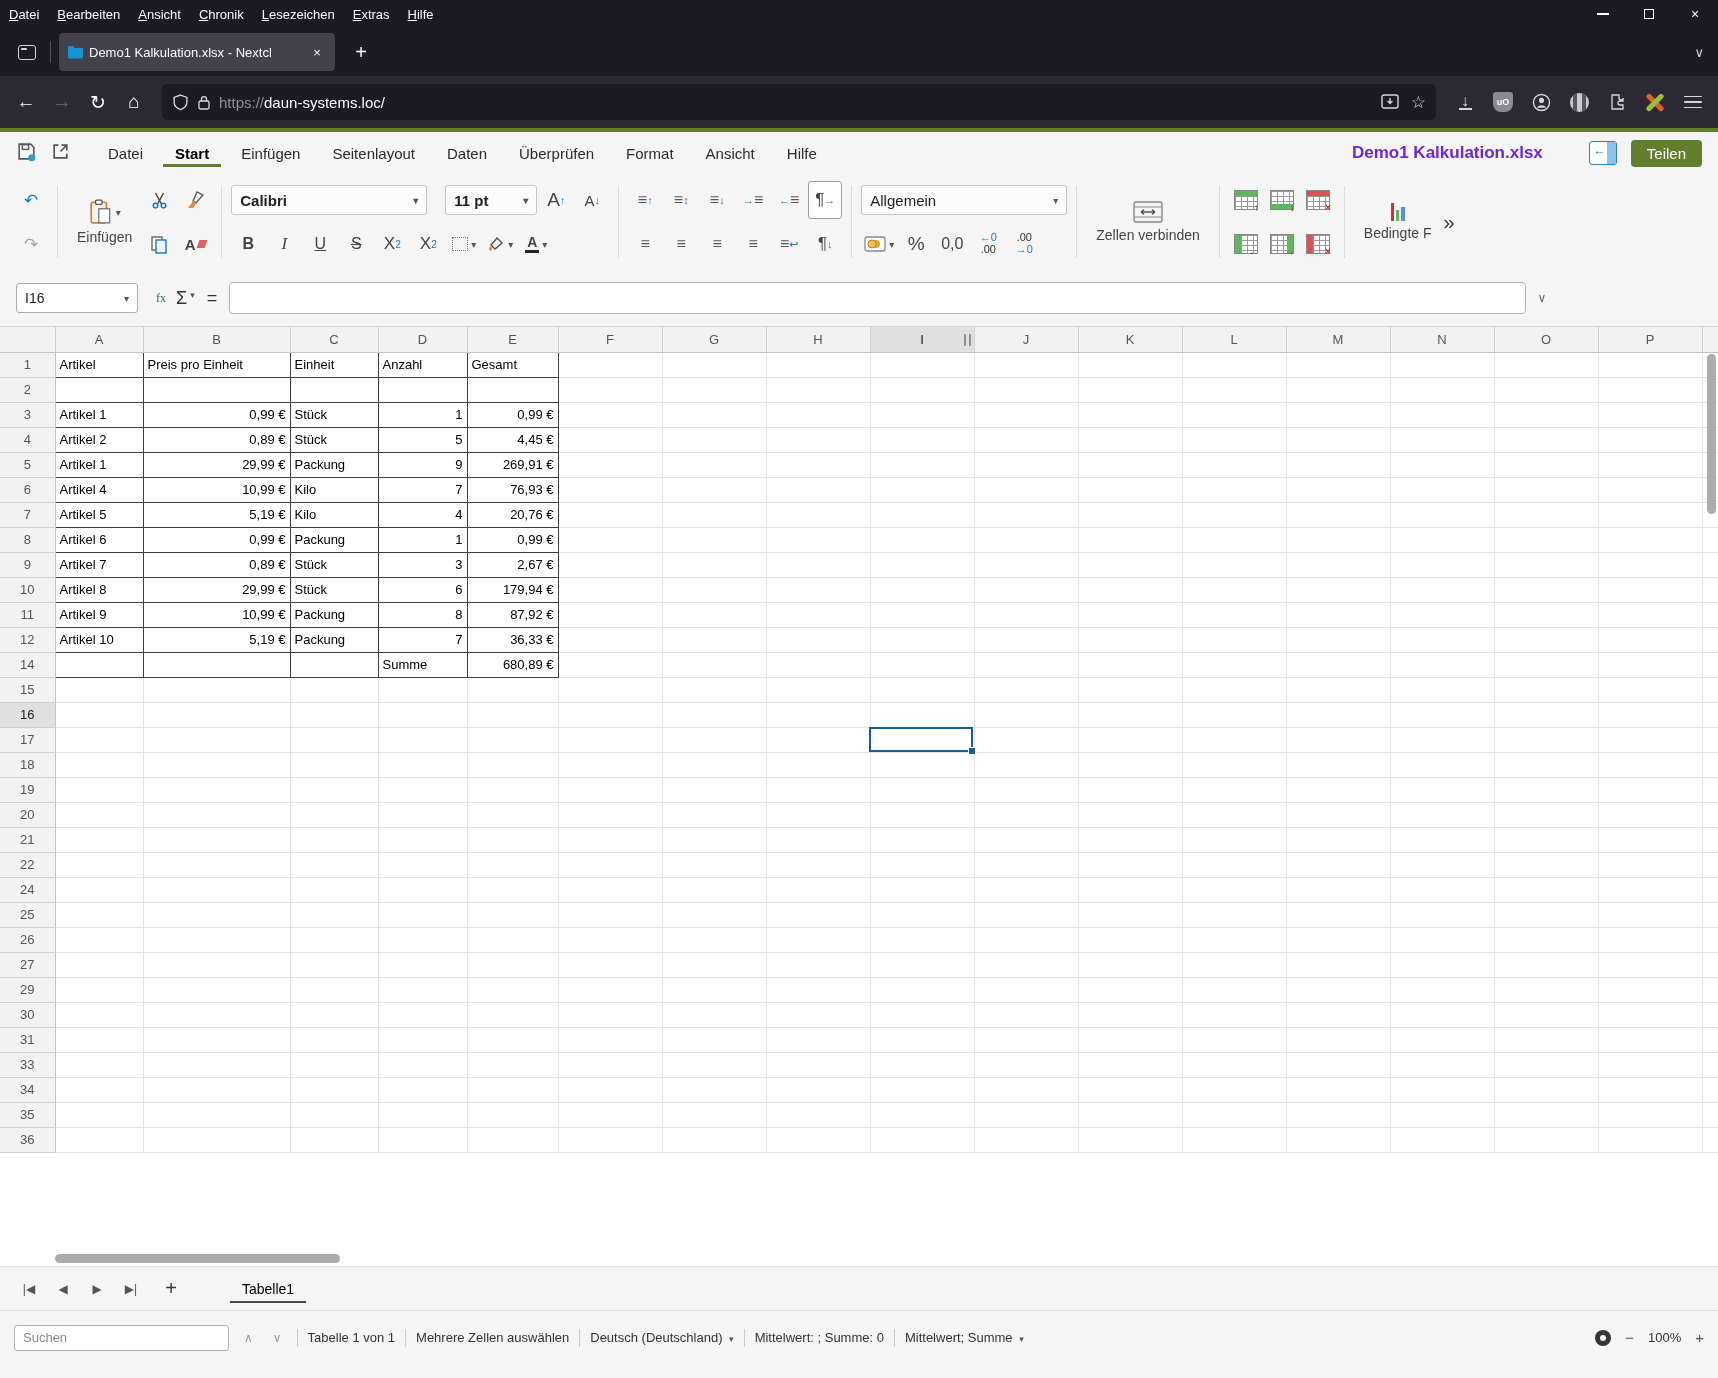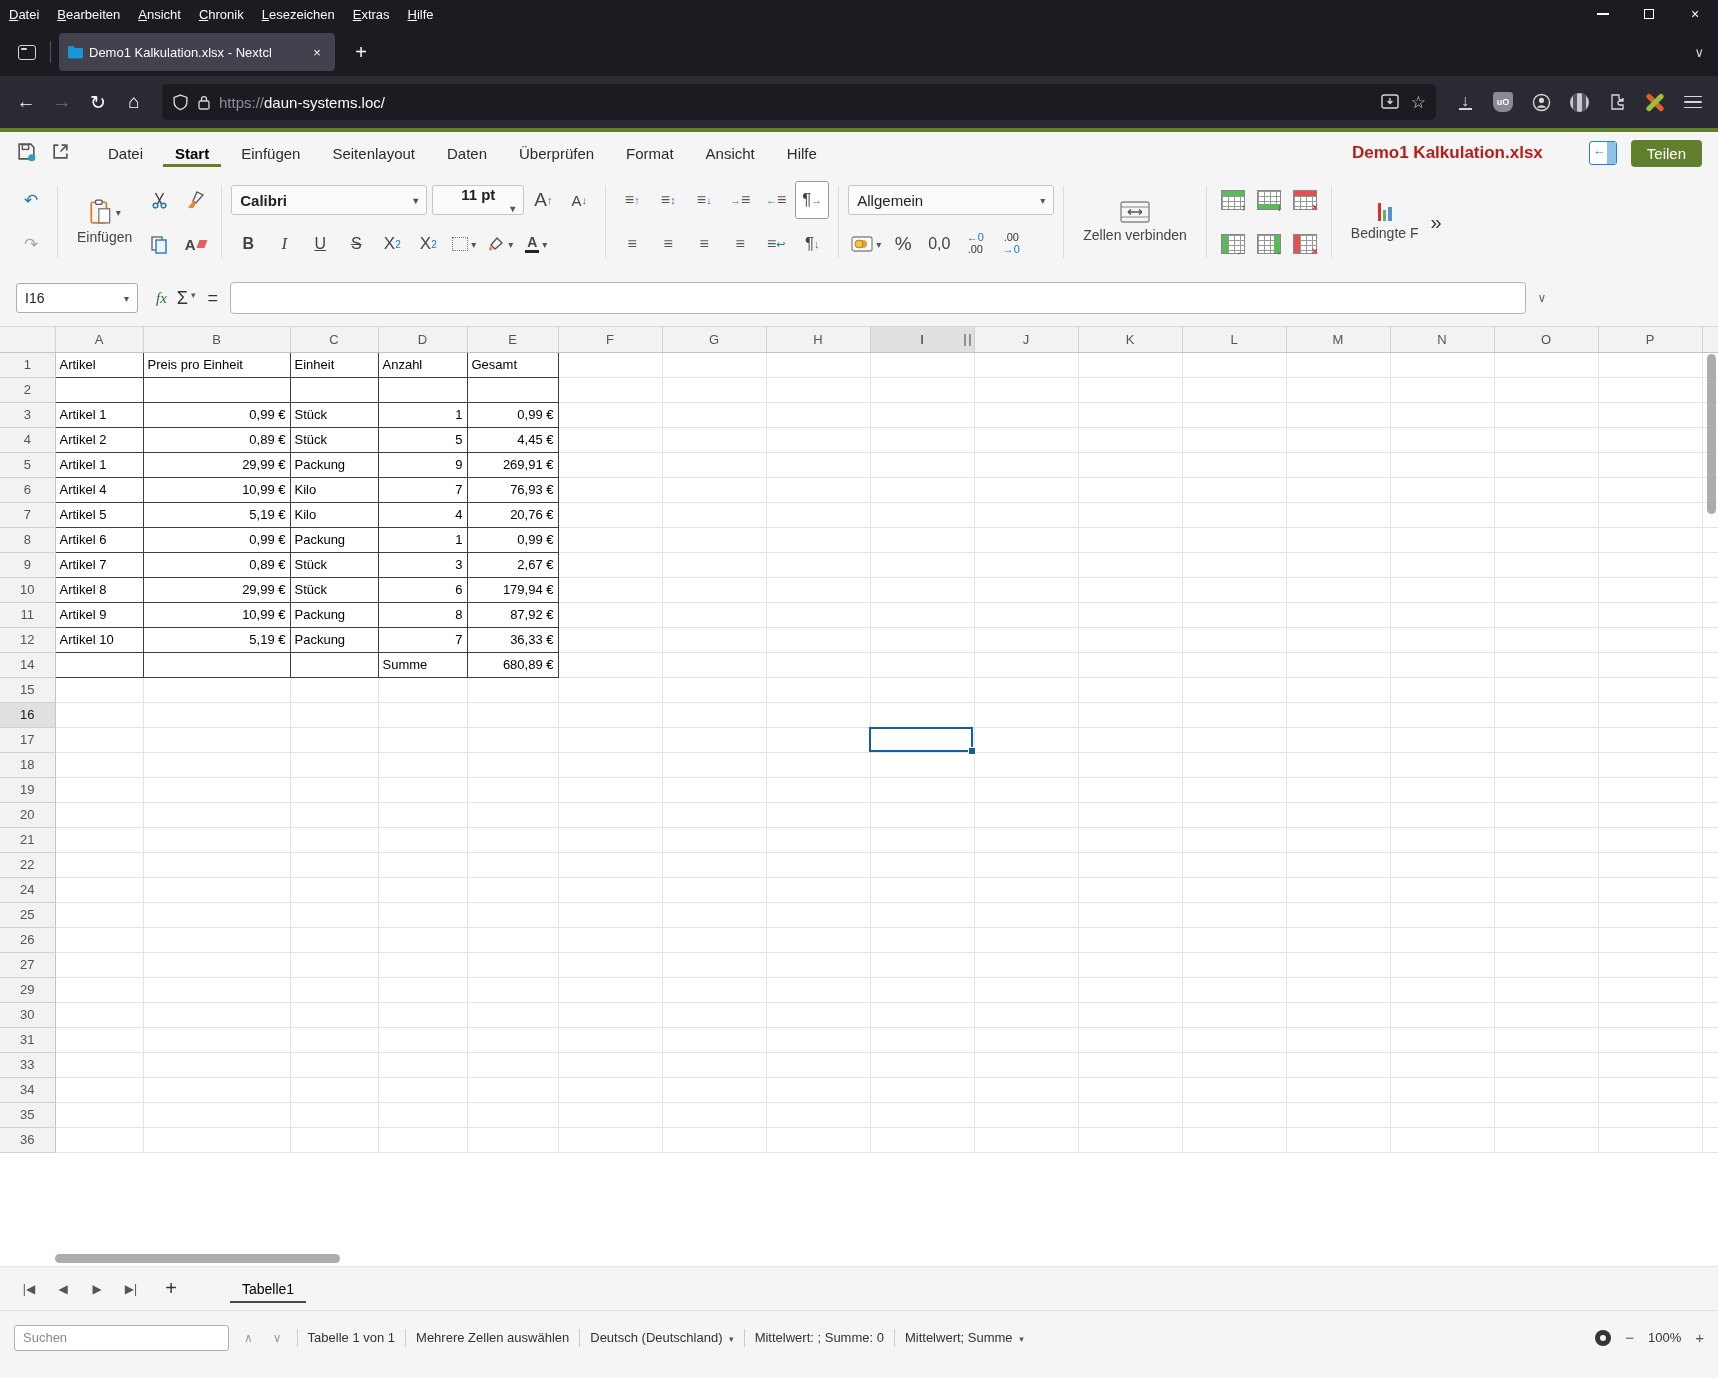--- a/index.html
+++ b/index.html
@@ -54,21 +54,21 @@
   .hamb i { height:1.8px; background:#d7d7db; border-radius:1px; }
 
   .accent-line { height:4px; background:#627f2e; flex:0 0 auto; }
 
   
   .lo-menubar { height:42px; display:flex; align-items:center; background:#f5f5f5; padding:0 16px; flex:0 0 auto; }
   .lo-doc-icons { display:flex; align-items:center; gap:14px; margin-right:26px; }
   .lo-menu { display:flex; align-items:center; gap:8px; }
   .lo-menu .lmi { font-size:15px; color:#2b2b2b; padding:5px 12px; }
   .lo-menu .lmi.active { font-weight:bold; color:#000; border-bottom:3px solid #627f2e; padding-bottom:2px; }
-  .doc-title { margin-left:auto; font-size:17px; font-weight:bold; color:#b91c1c; margin-right:46px; white-space:nowrap; }
+  .doc-title { margin-left:auto; font-size:17px; font-weight:bold; color:#6d28d9; margin-right:46px; white-space:nowrap; }
   .sidebar-toggle { width:28px; height:24px; border:1.6px solid #2b7bd0; border-radius:3px; position:relative; background:#fff; margin-right:14px; }
   .sidebar-toggle .fillpart { position:absolute; right:0; top:0; bottom:0; width:9px; background:#8fc1e9; }
   .sidebar-toggle .larr { position:absolute; left:3px; top:1px; color:#2b7bd0; font-size:13px; }
   .share-btn { background:#627f2e; color:#fff; font-size:15px; border-radius:4px; padding:5px 16px; }
 
   
   .lo-toolbar { height:96px; background:#f5f5f5; display:flex; align-items:stretch; padding:4px 10px 4px 14px; flex:0 0 auto; overflow:hidden; }
   .tsep { width:1px; background:#dcdcdc; margin:8px 9px; flex:0 0 auto; }
   .tcol { display:flex; flex-direction:column; justify-content:space-around; }
   .trow { display:flex; align-items:center; gap:2px; height:44px; }
@@ -106,21 +106,21 @@
   .tblico .ov { position:absolute; right:-2px; bottom:-4px; font-size:10px; font-weight:bold; }
   .ov.red { color:#d63030; } .ov.dark { color:#444; }
   .cond-ico { width:14px; height:18px; display:flex; gap:2px; align-items:flex-end; }
   .cond-ico i { width:4px; background:#d63030; } .cond-ico i:nth-child(2){ background:#5cb85c; height:60%!important; }
   .overflow-btn { align-self:center; font-size:20px; color:#333; margin-left:2px; }
 
   
   .formulabar { height:56px; display:flex; align-items:center; background:#f5f5f5; padding:0 0 0 16px; flex:0 0 auto; }
   .namebox { width:122px; height:30px; background:#fff; border:1px solid #adadad; border-radius:3px; display:flex; align-items:center; padding:0 8px; font-size:14px; color:#222; }
   .namebox .dd { margin-left:auto; }
-  .fxlbl { font-family:"Liberation Serif", serif; font-style:italic; font-size:15px; color:#2f6f3e; margin:0 10px 0 18px; }
+  .fxlbl { font-family:"Liberation Serif", serif; font-size:12px; color:#2f6f3e; margin:0 10px 0 18px; }
   .sumbtn { font-size:18px; color:#333; margin-right:12px; }
   .sumbtn .dd { font-size:9px; vertical-align:6px; }
   .eqbtn { font-size:18px; color:#333; margin-right:12px; }
   .fx-input { flex:1; height:32px; background:#fff; border:1px solid #b3b3b3; border-radius:4px; font-size:14px; padding:0 8px; color:#222; }
   .fx-expand { width:24px; height:24px; display:flex; align-items:center; justify-content:center; color:#666; font-size:12px; margin:0 4px; }
   .fx-rspace { width:160px; }
 
   
   .gridwrap { flex:1; position:relative; background:#fff; border-top:1px solid #d7d7d7; overflow:hidden; }
   table.sheet { border-collapse:collapse; table-layout:fixed; width:1718px; }
@@ -347,21 +347,21 @@
         </span>
       </div>
     </div>
     <div class="tsep"></div>
     <div class="tcol">
       <div class="trow">
         <span class="combo" style="width:196px;">
             <span>Calibri</span>
             <span class="dd">▾</span>
           </span>
-        <span class="combo" style="width:92px;margin-left:3px;flex-direction:column;">
+        <span class="combo" style="width:92px;margin-left:16px;">
             <span>11 pt</span>
             <span class="dd">▾</span>
           </span>
         <span class="tbtn" style="font-size:19px;">
             <span>A</span>
             <span class="arrow-mini" style="vertical-align:7px;">↑</span>
           </span>
         <span class="tbtn" style="font-size:15px;">
             <span>A</span>
             <span class="arrow-mini">↓</span>

